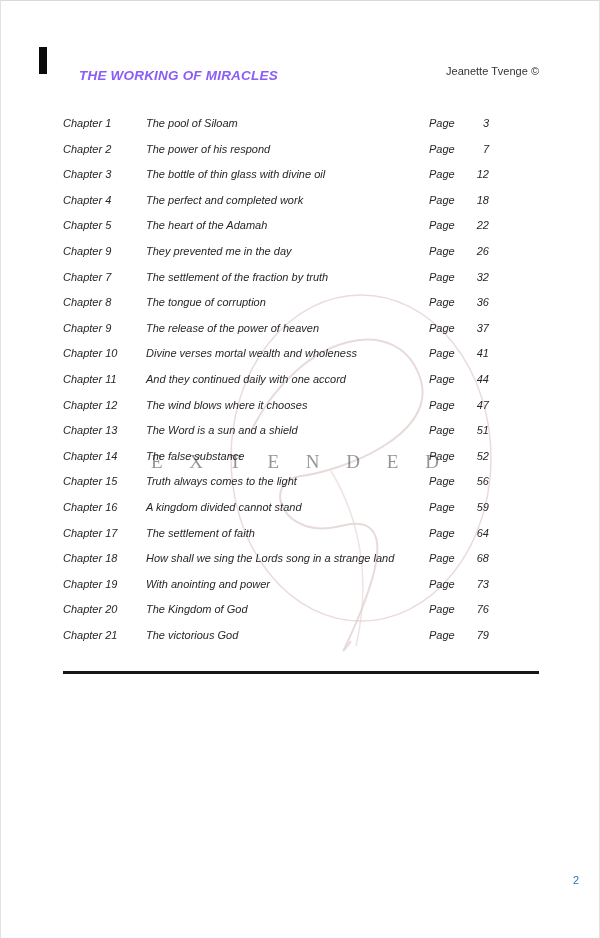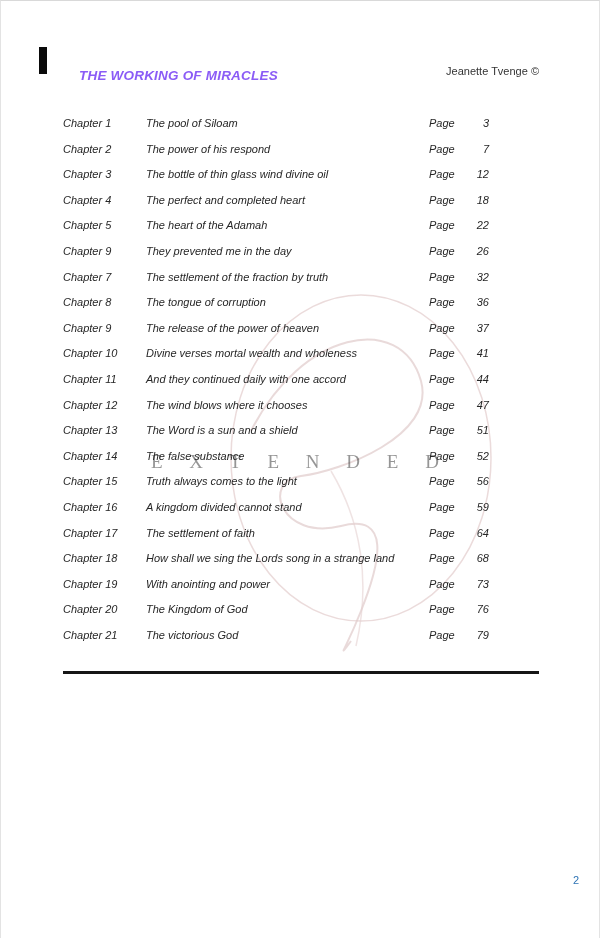--- a/index.html
+++ b/index.html
@@ -139,28 +139,28 @@
 
     <div class="toc-row">
       <span class="col-chapter">Chapter 2</span>
       <span class="col-title">The power of his respond</span>
       <span class="col-page-word">Page</span>
       <span class="col-page-num">7</span>
     </div>
 
     <div class="toc-row">
       <span class="col-chapter">Chapter 3</span>
-      <span class="col-title">The bottle of thin glass wind divine oil</span>
+      <span class="col-title">The bottle of thin glass with divine oil</span>
       <span class="col-page-word">Page</span>
       <span class="col-page-num">12</span>
     </div>
 
     <div class="toc-row">
       <span class="col-chapter">Chapter 4</span>
-      <span class="col-title">The perfect and completed heart</span>
+      <span class="col-title">The perfect and completed work</span>
       <span class="col-page-word">Page</span>
       <span class="col-page-num">18</span>
     </div>
 
     <div class="toc-row">
       <span class="col-chapter">Chapter 5</span>
       <span class="col-title">The heart of the Adamah</span>
       <span class="col-page-word">Page</span>
       <span class="col-page-num">22</span>
     </div>

